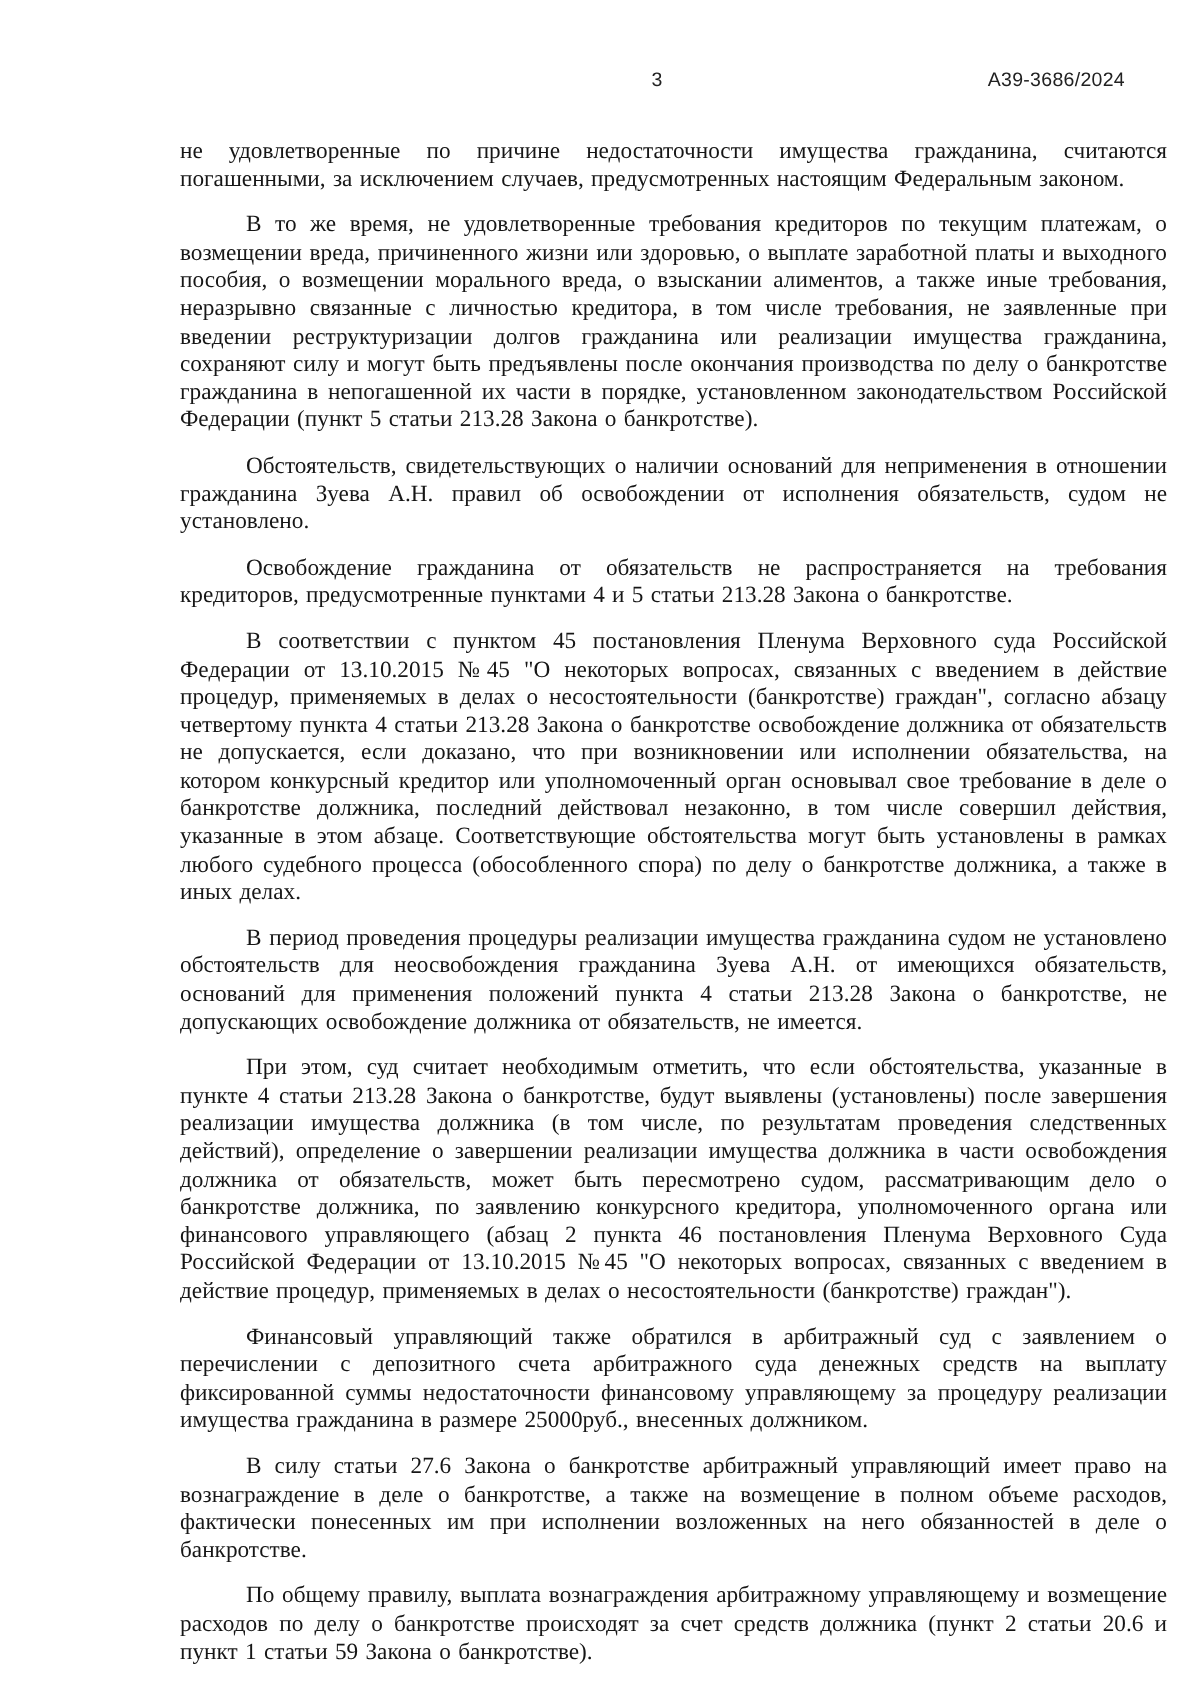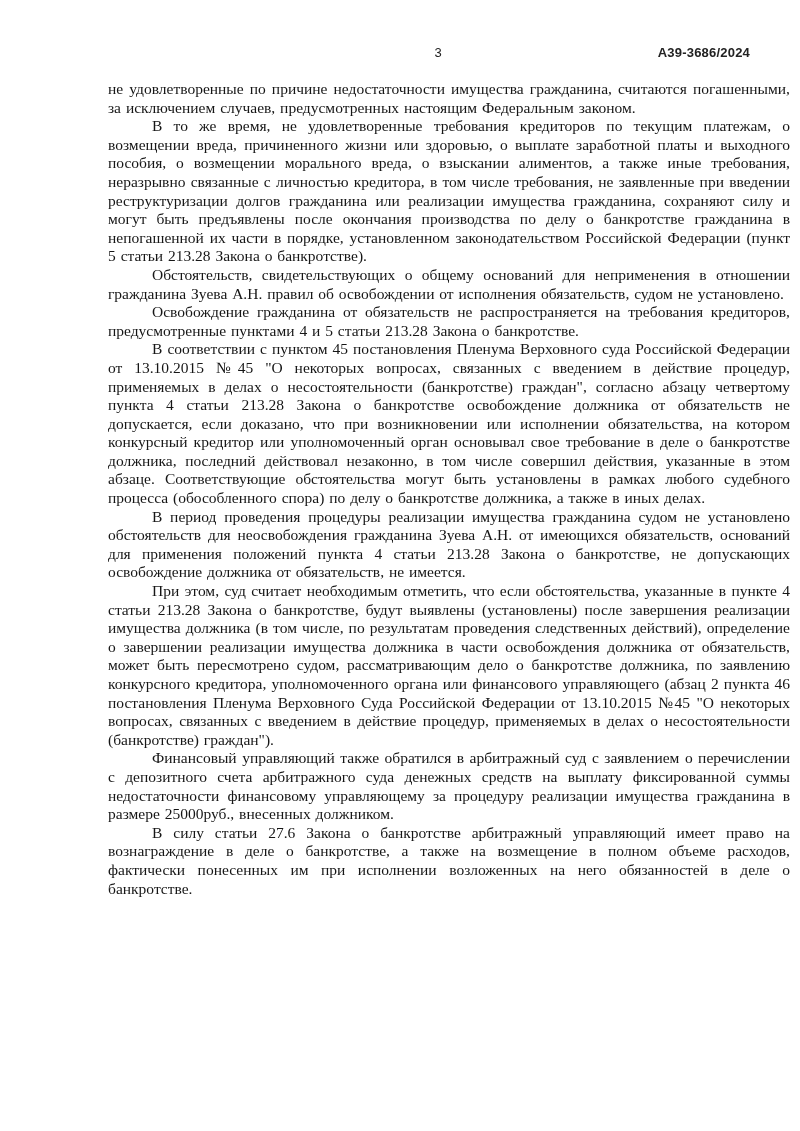--- a/index.html
+++ b/index.html
@@ -29,35 +29,34 @@
   .page-num {
     position: absolute;
     left: 0;
     width: 660px;
     text-align: center;
   }
   .case-num {
     position: absolute;
     right: 40px;
     letter-spacing: 0.2px;
-    font-weight: bold;
   }
   .body-text {
     position: absolute;
     top: 80px;
     left: 108px;
     width: 682px;
     font-family: "Liberation Serif", serif;
     font-size: 15.5px;
     line-height: 18.6px;
     text-align: justify;
     color: #161616;
   }
   .para {
-    margin: 0;
+    margin: 12px;
     padding: 0;
     text-indent: 44px;
     word-spacing: 1px;
     font-family: Liberation Serif, serif;
   }
   .para.no-indent {
     text-indent: 0;
   }
 </style>
 </head>
@@ -66,22 +65,23 @@
 <div class="page">
 
   <div class="header">
     <span class="page-num">3</span>
     <span class="case-num">А39-3686/2024</span>
   </div>
 
   <div class="body-text">
     <p class="para no-indent">не удовлетворенные по причине недостаточности имущества гражданина, считаются погашенными, за исключением случаев, предусмотренных настоящим Федеральным законом.</p>
     <p class="para">В то же время, не удовлетворенные требования кредиторов по текущим платежам, о возмещении вреда, причиненного жизни или здоровью, о выплате заработной платы и выходного пособия, о возмещении морального вреда, о взыскании алиментов, а также иные требования, неразрывно связанные с личностью кредитора, в том числе требования, не заявленные при введении реструктуризации долгов гражданина или реализации имущества гражданина, сохраняют силу и могут быть предъявлены после окончания производства по делу о банкротстве гражданина в непогашенной их части в порядке, установленном законодательством Российской Федерации (пункт 5 статьи 213.28 Закона о банкротстве).</p>
-    <p class="para">Обстоятельств, свидетельствующих о общему оснований для неприменения в отношении гражданина Зуева А.Н. правил об освобождении от исполнения обязательств, судом не установлено.</p>
+    <p class="para">Обстоятельств, свидетельствующих о наличии оснований для неприменения в отношении гражданина Зуева А.Н. правил об освобождении от исполнения обязательств, судом не установлено.</p>
     <p class="para">Освобождение гражданина от обязательств не распространяется на требования кредиторов, предусмотренные пунктами 4 и 5 статьи 213.28 Закона о банкротстве.</p>
     <p class="para">В соответствии с пунктом 45 постановления Пленума Верховного суда Российской Федерации от 13.10.2015 №45 "О некоторых вопросах, связанных с введением в действие процедур, применяемых в делах о несостоятельности (банкротстве) граждан", согласно абзацу четвертому пункта 4 статьи 213.28 Закона о банкротстве освобождение должника от обязательств не допускается, если доказано, что при возникновении или исполнении обязательства, на котором конкурсный кредитор или уполномоченный орган основывал свое требование в деле о банкротстве должника, последний действовал незаконно, в том числе совершил действия, указанные в этом абзаце. Соответствующие обстоятельства могут быть установлены в рамках любого судебного процесса (обособленного спора) по делу о банкротстве должника, а также в иных делах.</p>
     <p class="para">В период проведения процедуры реализации имущества гражданина судом не установлено обстоятельств для неосвобождения гражданина Зуева А.Н. от имеющихся обязательств, оснований для применения положений пункта 4 статьи 213.28 Закона о банкротстве, не допускающих освобождение должника от обязательств, не имеется.</p>
     <p class="para">При этом, суд считает необходимым отметить, что если обстоятельства, указанные в пункте 4 статьи 213.28 Закона о банкротстве, будут выявлены (установлены) после завершения реализации имущества должника (в том числе, по результатам проведения следственных действий), определение о завершении реализации имущества должника в части освобождения должника от обязательств, может быть пересмотрено судом, рассматривающим дело о банкротстве должника, по заявлению конкурсного кредитора, уполномоченного органа или финансового управляющего (абзац 2 пункта 46 постановления Пленума Верховного Суда Российской Федерации от 13.10.2015 №45 "О некоторых вопросах, связанных с введением в действие процедур, применяемых в делах о несостоятельности (банкротстве) граждан").</p>
     <p class="para">Финансовый управляющий также обратился в арбитражный суд с заявлением о перечислении с депозитного счета арбитражного суда денежных средств на выплату фиксированной суммы недостаточности финансовому управляющему за процедуру реализации имущества гражданина в размере 25000руб., внесенных должником.</p>
     <p class="para">В силу статьи 27.6 Закона о банкротстве арбитражный управляющий имеет право на вознаграждение в деле о банкротстве, а также на возмещение в полном объеме расходов, фактически понесенных им при исполнении возложенных на него обязанностей в деле о банкротстве.</p>
+    <p class="para">По общему правилу, выплата вознаграждения арбитражному управляющему и возмещение расходов по делу о банкротстве происходят за счет средств должника (пункт 2 статьи 20.6 и пункт 1 статьи 59 Закона о банкротстве).</p>
   </div>
 
 </div>
 
 </body></html>

